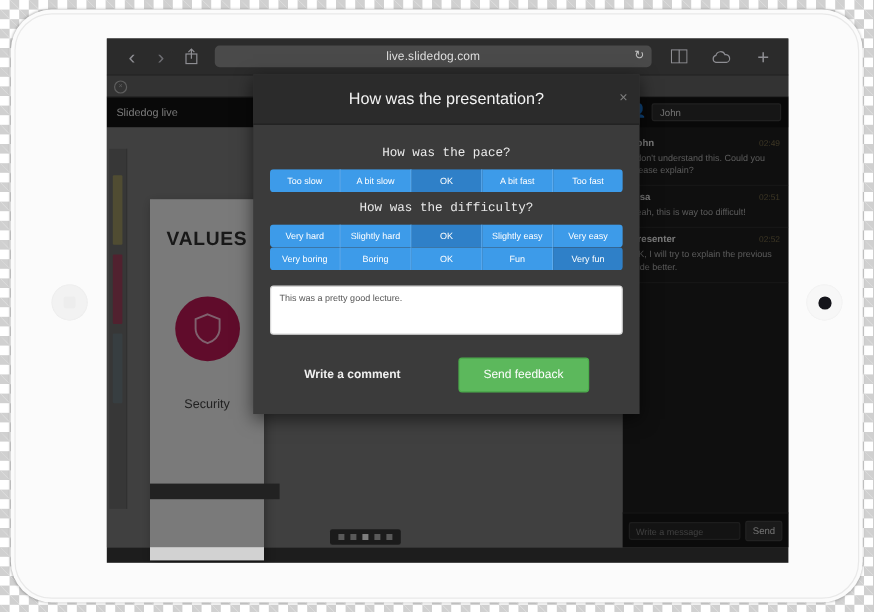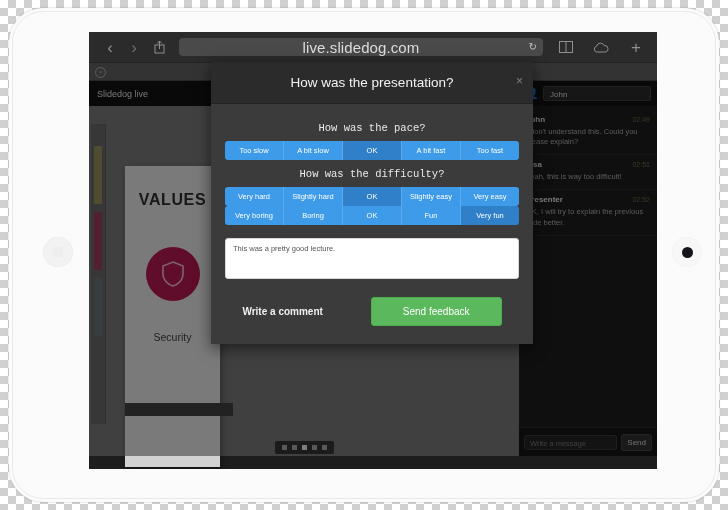--- a/index.html
+++ b/index.html
@@ -153,21 +153,21 @@
     background: #4a4a4a;
     border-radius: 4px;
     margin: 0 7px;
     position: relative;
     display: flex;
     align-items: center;
     justify-content: center;
   }
   #url-text {
     color: #dedede;
-    font-size: 15px;
+    font-size: 10px;
     letter-spacing: .1px;
   }
   #reload-icon {
     position: absolute;
     right: 6px;
     color: #c2c2c2;
     font-size: 10px;
     line-height: 1;
   }
   .right-icons { display: flex; align-items: center; gap: 11px; padding-left: 4px; }
@@ -475,21 +475,21 @@
   }
   #write-comment-button {
     color: #f0f0f0;
     font-size: 10px;
     font-weight: bold;
   }
   #send-feedback-button {
     background: #5cb85c;
     color: #ffffff;
     font-size: 10px;
-    padding: 8px 31px;
+    padding: 8px 20px;
     border-radius: 3px;
     border: 1px solid #4cae4c;
   }
 </style>
 </head>
 <body>
 
 <div id="root">
 
   <div id="device">

